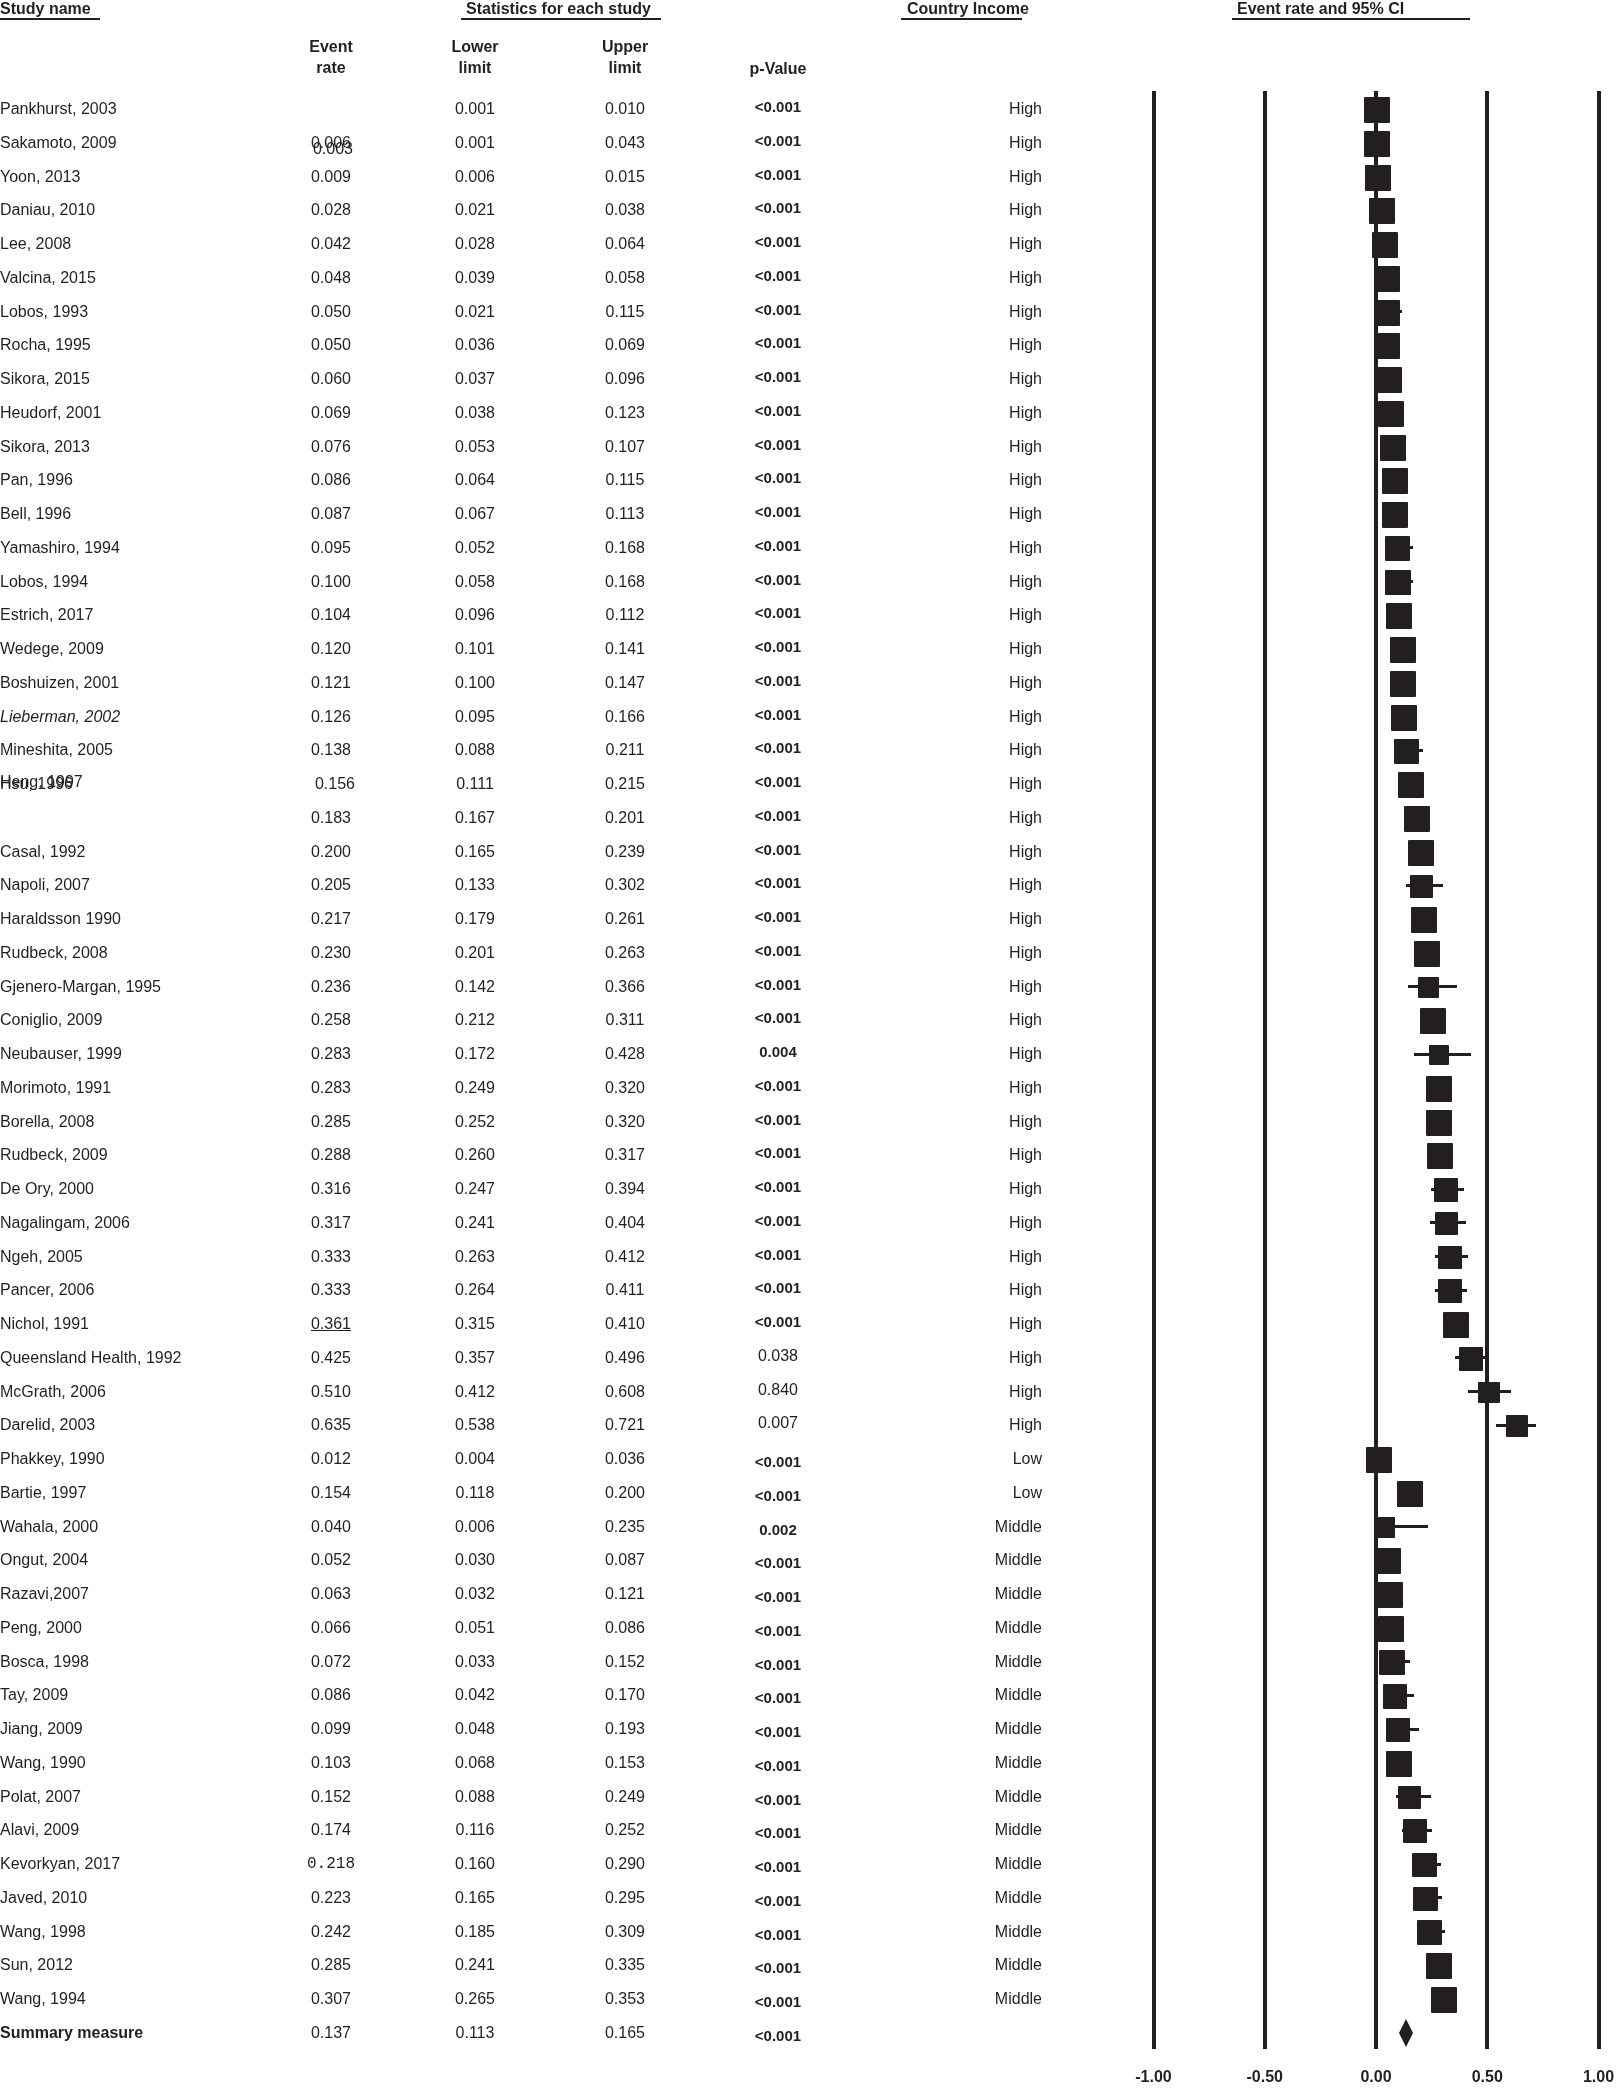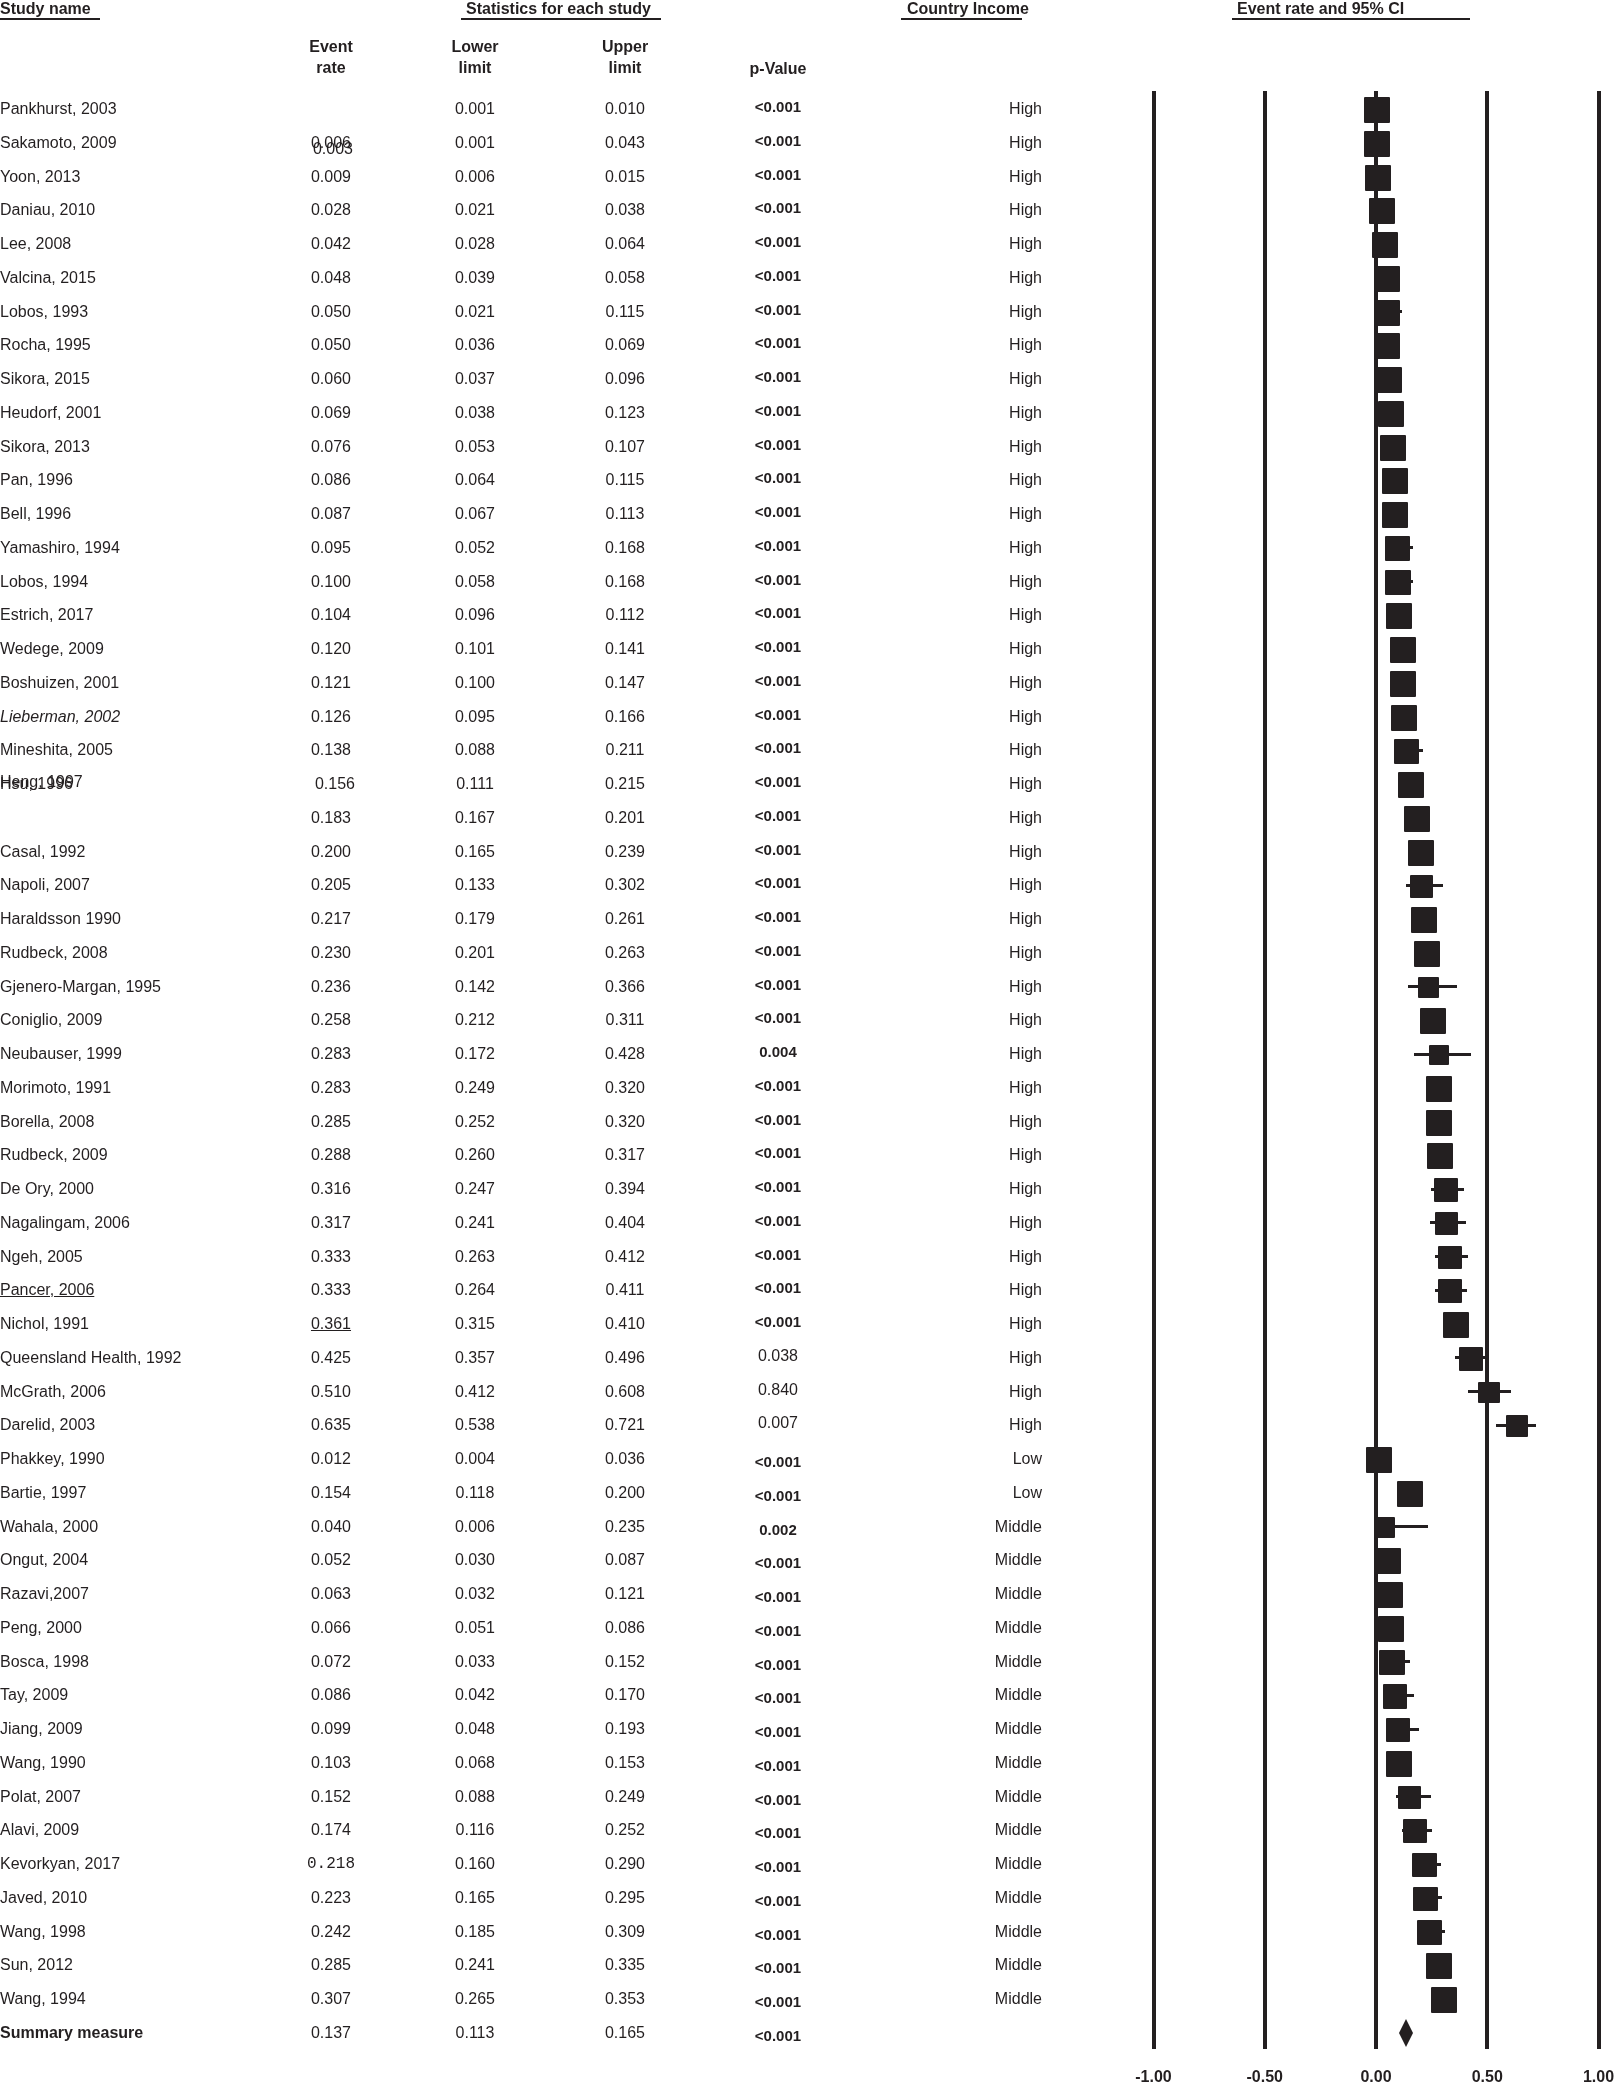--- a/index.html
+++ b/index.html
@@ -326,21 +326,21 @@
     </div>
     <div class="abs" style="left: 0px; top: 0px; width: 1617px; height: 0px;">
       <div class="abs cell name" style="top: 1246.5px;">Ngeh, 2005</div>
       <div class="abs cell num" style="left: 286px; top: 1246.5px;">0.333</div>
       <div class="abs cell num" style="left: 430px; top: 1246.5px;">0.263</div>
       <div class="abs cell num" style="left: 580px; top: 1246.5px;">0.412</div>
       <div class="abs cell pval" style="left: 738px; top: 1244.5px;">&lt;0.001</div>
       <div class="abs cell inc" style="left: 922px; top: 1246.5px;">High</div>
     </div>
     <div class="abs" style="left: 0px; top: 0px; width: 1617px; height: 0px;">
-      <div class="abs cell name" style="top: 1280.25px; text-decoration: underline;">Pancer, 2006</div>
+      <div class="abs cell name" style="top: 1280.25px;">Pancer, 2006</div>
       <div class="abs cell num" style="left: 286px; top: 1280.25px;">0.333</div>
       <div class="abs cell num" style="left: 430px; top: 1280.25px;">0.264</div>
       <div class="abs cell num" style="left: 580px; top: 1280.25px;">0.411</div>
       <div class="abs cell pval" style="left: 738px; top: 1278.25px;">&lt;0.001</div>
       <div class="abs cell inc" style="left: 922px; top: 1280.25px;">High</div>
     </div>
     <div class="abs" style="left: 0px; top: 0px; width: 1617px; height: 0px;">
       <div class="abs cell name" style="top: 1314px;">Nichol, 1991</div>
       <div class="abs cell num" style="left: 286px; top: 1314px; text-decoration: underline;">0.361</div>
       <div class="abs cell num" style="left: 430px; top: 1314px;">0.315</div>

